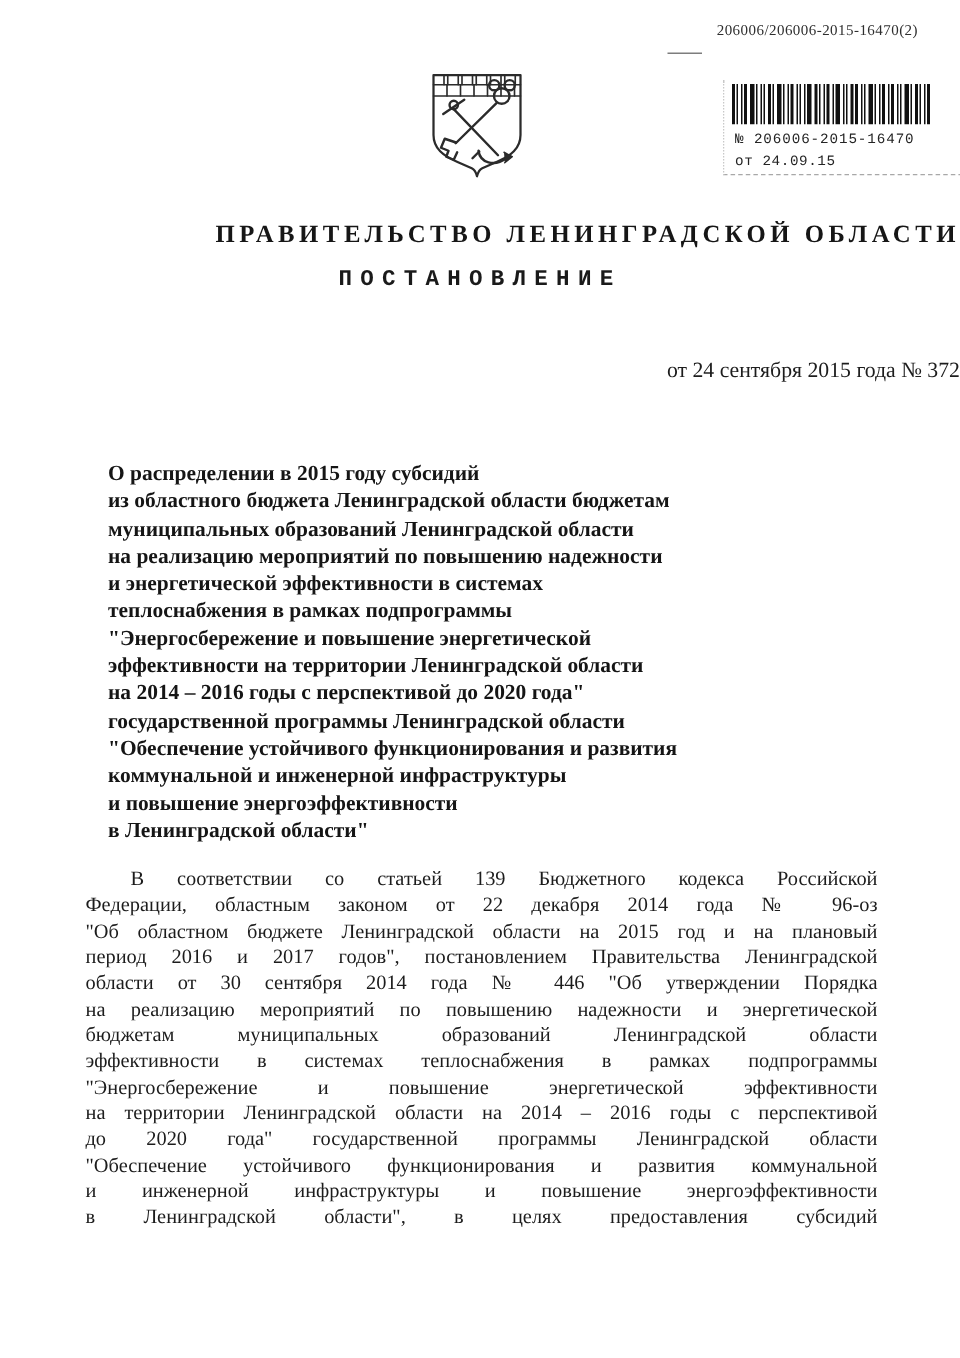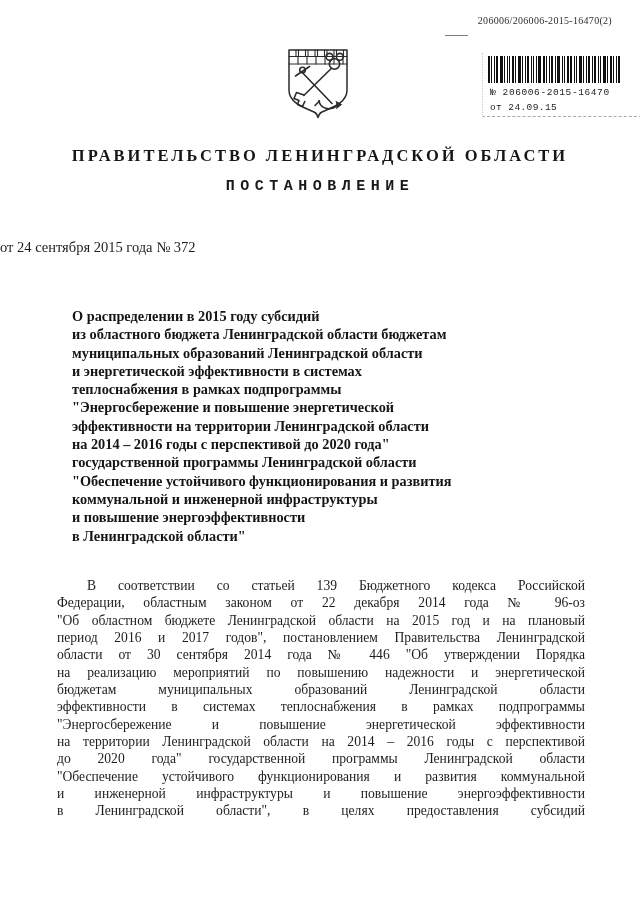--- a/index.html
+++ b/index.html
@@ -19,30 +19,30 @@
     border-right:1px dotted #b0b0b0;border-bottom:1px dashed #a8a8a8;border-left:1px dotted #c8c8c8;
     padding:3px 0 0 5px;box-sizing:border-box;
     font-family:Liberation Mono, monospace;
     margin-left:40px;
   }
   .bars{display:flex;height:27px;align-items:stretch;overflow:hidden;width:142px;}
   .bars .bar{background:#101010;flex:none;}
   .stamp-number{font-size:9.5px;letter-spacing:.6px;color:#242424;margin:4px 0 0 2px;}
   .stamp-date{font-size:9.5px;letter-spacing:.4px;color:#242424;margin:4px 0 0 2px;}
   .authority{
-    position:absolute;top:146px;left:0;width:640px;text-align:center;
+    position:absolute;top:146px;left:0;width:640px;text-align:right;
     font-weight:bold;font-size:16.5px;letter-spacing:3px;color:#161616;
   }
   .doc-type{
     position:absolute;top:178px;left:0;width:640px;text-align:center;
     font-family:Liberation Mono, monospace;
     font-weight:bold;font-size:15px;letter-spacing:5.5px;color:#1a1a1a;
   }
   .date-line{
-    position:absolute;top:239px;left:0;width:640px;text-align:left;
+    position:absolute;top:239px;left:0;width:640px;text-align:right;
     font-size:14.5px;color:#1d1d1d;
   }
   .title-block{
     position:absolute;top:307px;left:72px;width:496px;
     font-weight:bold;font-size:14.3px;line-height:18.3px;color:#151515;
   }
   .body-text{
     position:absolute;top:577px;left:57px;width:528px;
     font-size:13.6px;line-height:17.35px;color:#1c1c1c;
   }
@@ -138,20 +138,21 @@
   </div>
 
   <div class="authority">ПРАВИТЕЛЬСТВО  ЛЕНИНГРАДСКОЙ  ОБЛАСТИ</div>
   <div class="doc-type">ПОСТАНОВЛЕНИЕ</div>
   <div class="date-line">от 24 сентября 2015 года № 372</div>
 
   <div class="title-block">
     <div>О распределении в 2015 году субсидий</div>
     <div>из областного бюджета Ленинградской области бюджетам</div>
     <div>муниципальных образований Ленинградской области</div>
+    <div>на реализацию мероприятий по повышению надежности</div>
     <div>и энергетической эффективности в системах</div>
     <div>теплоснабжения в рамках подпрограммы</div>
     <div>"Энергосбережение и повышение энергетической</div>
     <div>эффективности на территории Ленинградской области</div>
     <div>на 2014 – 2016 годы с перспективой до 2020 года"</div>
     <div>государственной программы Ленинградской области</div>
     <div>"Обеспечение устойчивого функционирования и развития</div>
     <div>коммунальной и инженерной инфраструктуры</div>
     <div>и повышение энергоэффективности</div>
     <div>в Ленинградской области"</div>

